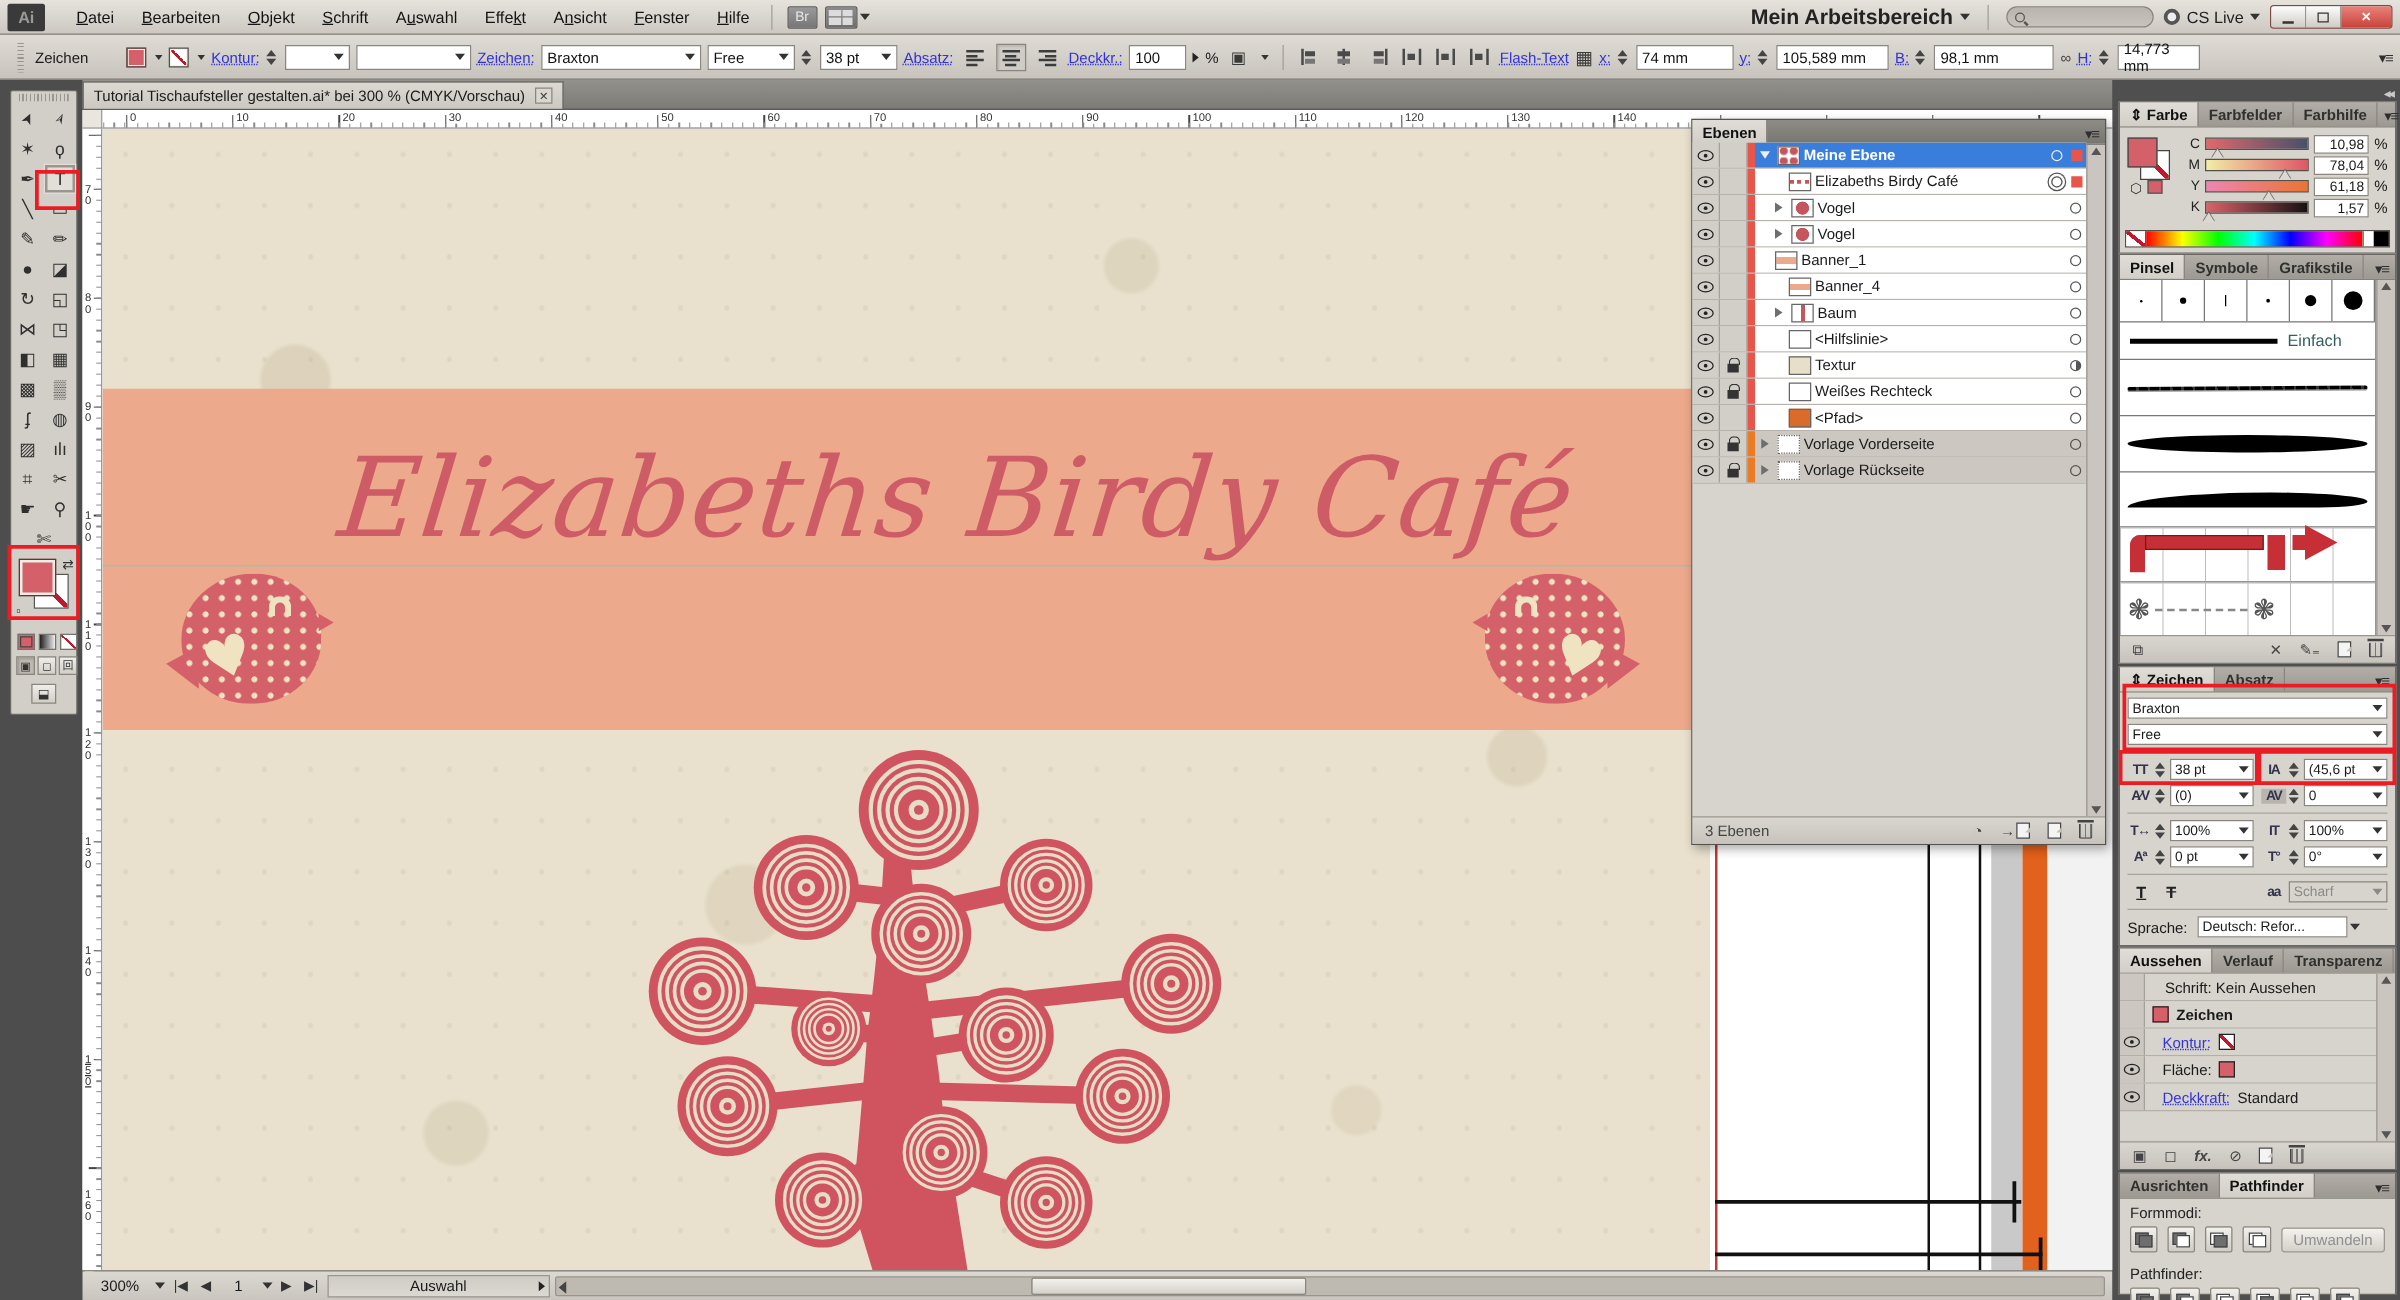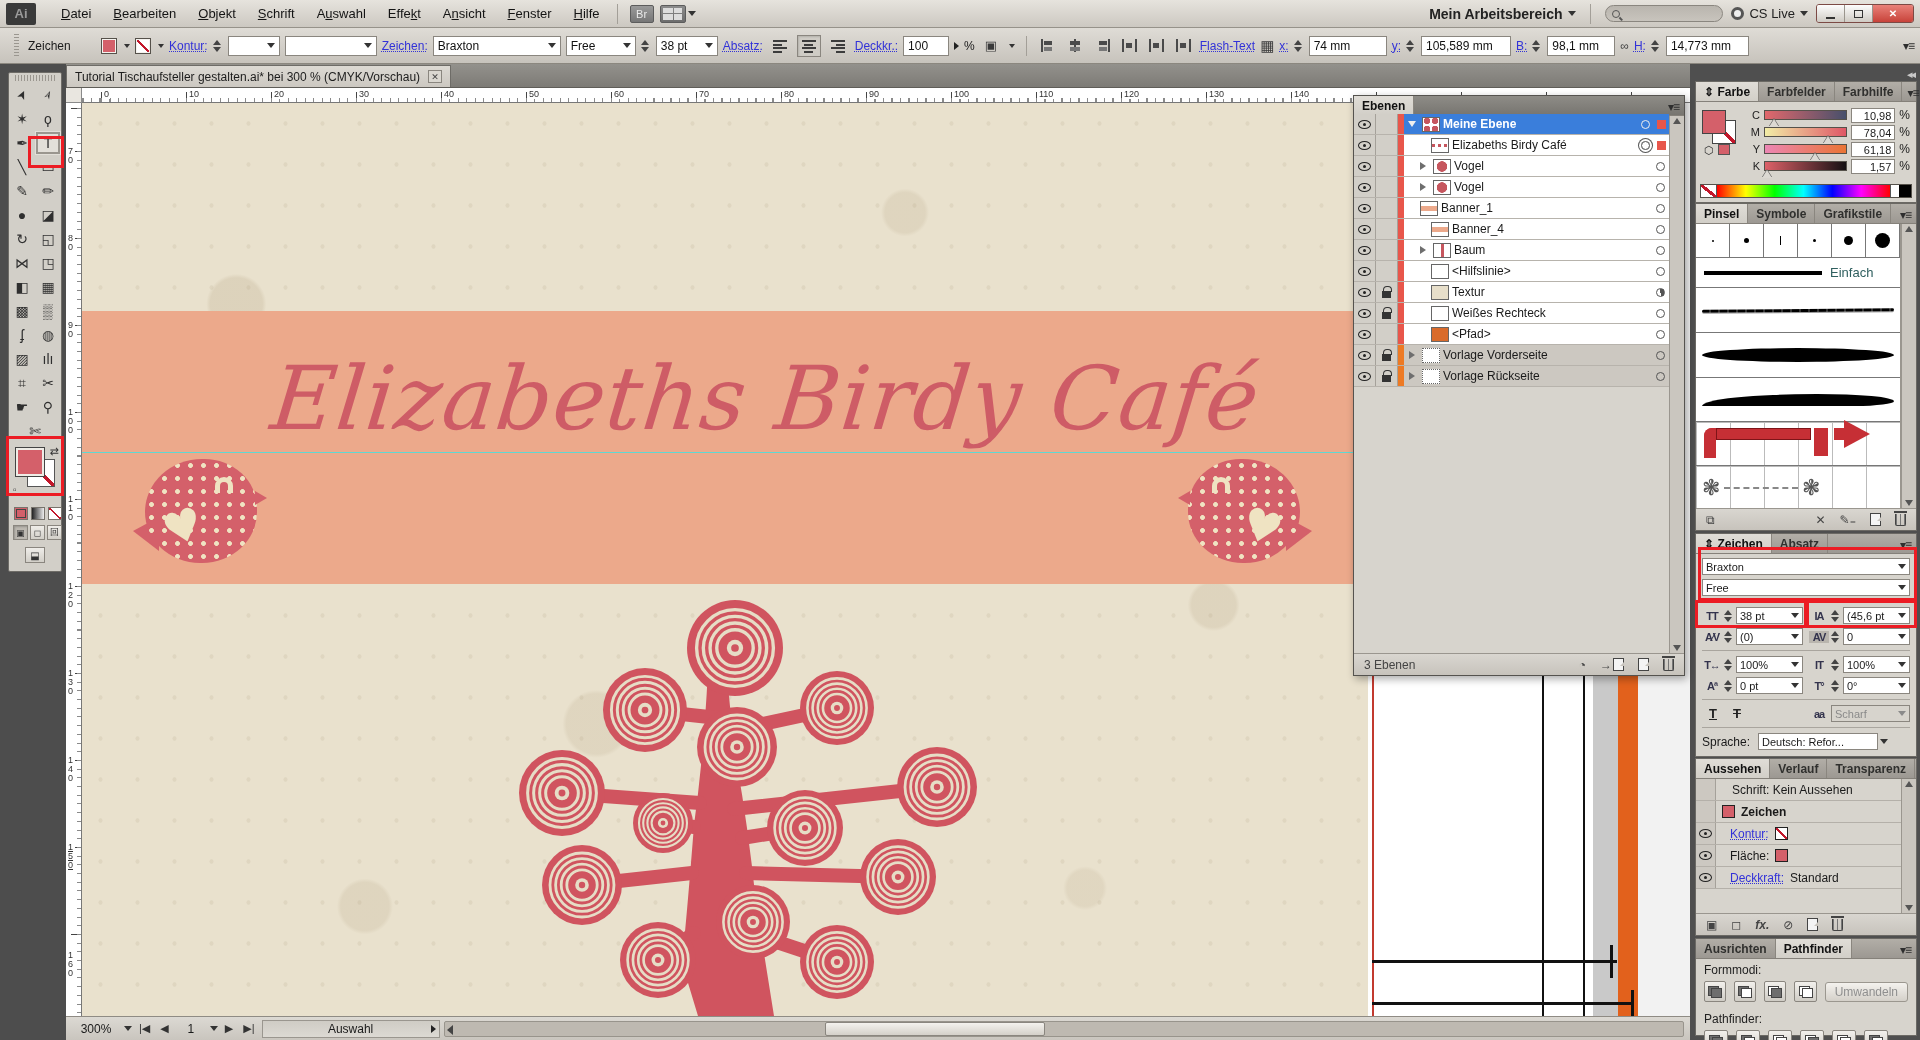--- a/index.html
+++ b/index.html
@@ -13,21 +13,21 @@
            display:grid;place-items:center;border-radius:2px;margin-right:14px}
   .menu-item{padding:3px 11px;font-size:13px;color:#141414;cursor:default}
   .menu-item u{text-decoration:underline}
   .vsep{width:1px;height:20px;background:#a39f98;margin:0 6px}
   .br-btn{width:24px;height:18px;background:linear-gradient(#9a9a9a,#767676);color:#e9e9e9;font-size:11px;
           display:grid;place-items:center;border:1px solid #5c5c5c;border-radius:2px;margin:0 6px}
   .grid-btn{width:26px;height:18px;border:1px solid #5c5c5c;border-radius:2px;background:linear-gradient(#8c8c8c,#6d6d6d);
             display:grid;grid-template-columns:10px 8px;gap:1px;padding:2px;margin-right:2px}
   .grid-btn i{background:#dcdcdc}
   .mb-right{margin-left:auto;display:flex;align-items:center;gap:8px;padding-right:6px}
-  .workspace{font-size:14px;font-weight:bold;color:#222;display:flex;align-items:center;gap:6px}
+  .workspace{font-size:17px;font-weight:bold;color:#222;display:flex;align-items:center;gap:6px}
   .caret{width:0;height:0;border-left:4px solid transparent;border-right:4px solid transparent;border-top:5px solid #333;display:inline-block}
   .searchbox{width:118px;height:17px;background:linear-gradient(#b9b5ae,#c8c4bd);border:1px solid #8a867f;border-radius:9px;
              display:flex;align-items:center;padding:0 6px;color:#555}
   .mag{width:8px;height:8px;border:1.5px solid #555;border-radius:50%;position:relative;display:inline-block}
   .mag::after{content:"";position:absolute;width:4px;height:1.5px;background:#555;transform:rotate(45deg);left:6px;top:7px}
   .cslive{display:flex;align-items:center;gap:5px;font-size:13px;color:#222}
   .cs-dot{width:13px;height:13px;border-radius:50%;border:3px solid #555;background:#eee;display:inline-block}
   .winbtns{display:flex;border:1px solid #7c4a45;border-radius:3px;overflow:hidden}
   .winbtn{width:28px;height:17px;background:linear-gradient(#fdfdfd,#cfcbc4);display:grid;place-items:center;border-right:1px solid #9a958d;font-size:10px;color:#333}
   .winbtn.close{background:linear-gradient(#e9827a,#c8433a);color:#fff;width:40px;border-right:none;font-weight:bold}
@@ -410,28 +410,28 @@
     <span class="stepper">
         <i class="up"></i>
         <i class="dn"></i>
       </span>
     <span class="numbox" style="width:90px">105,589 mm</span>
     <span class="bluelink">B:</span>
     <span class="stepper">
         <i class="up"></i>
         <i class="dn"></i>
       </span>
-    <span class="numbox" style="width:68px">98,1 mm</span>
+    <span class="numbox" style="width:96px">98,1 mm</span>
     <span style="color:#444">∞</span>
     <span class="bluelink">H:</span>
     <span class="stepper">
         <i class="up"></i>
         <i class="dn"></i>
       </span>
-    <span class="numbox" style="width:83px">14,773 mm</span>
+    <span class="numbox" style="width:66px">14,773 mm</span>
     <span style="margin-left:auto" class="panel-menu">▾≡</span>
   </div>
 
   <div id="workarea">
 
     <div id="tabbar">
       <div class="doctab">
         <span>Tutorial Tischaufsteller gestalten.ai* bei 300 % (CMYK/Vorschau)</span>
         <span class="tabclose">✕</span>
       </div>

